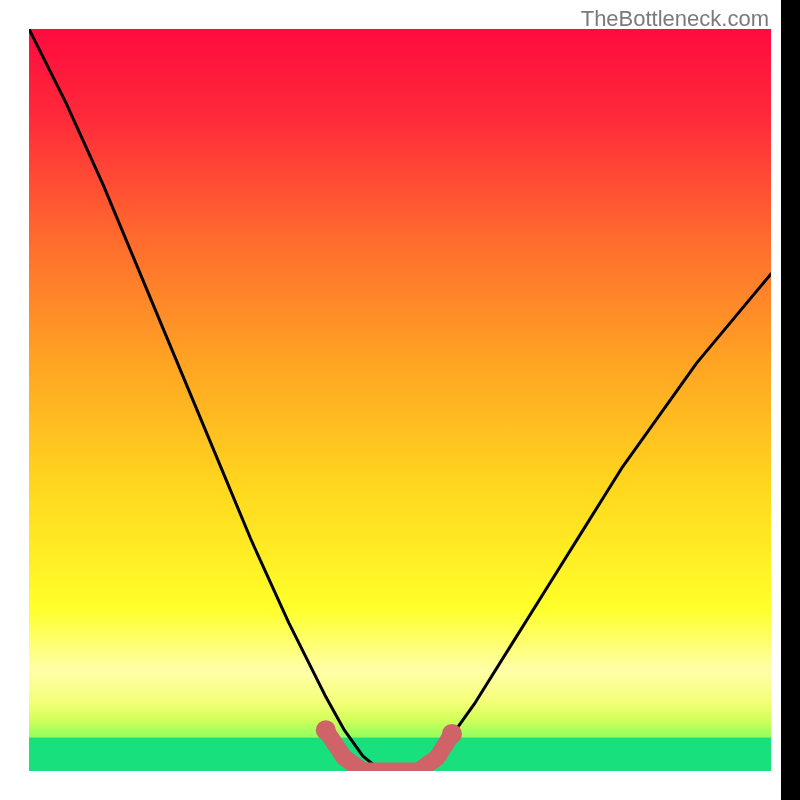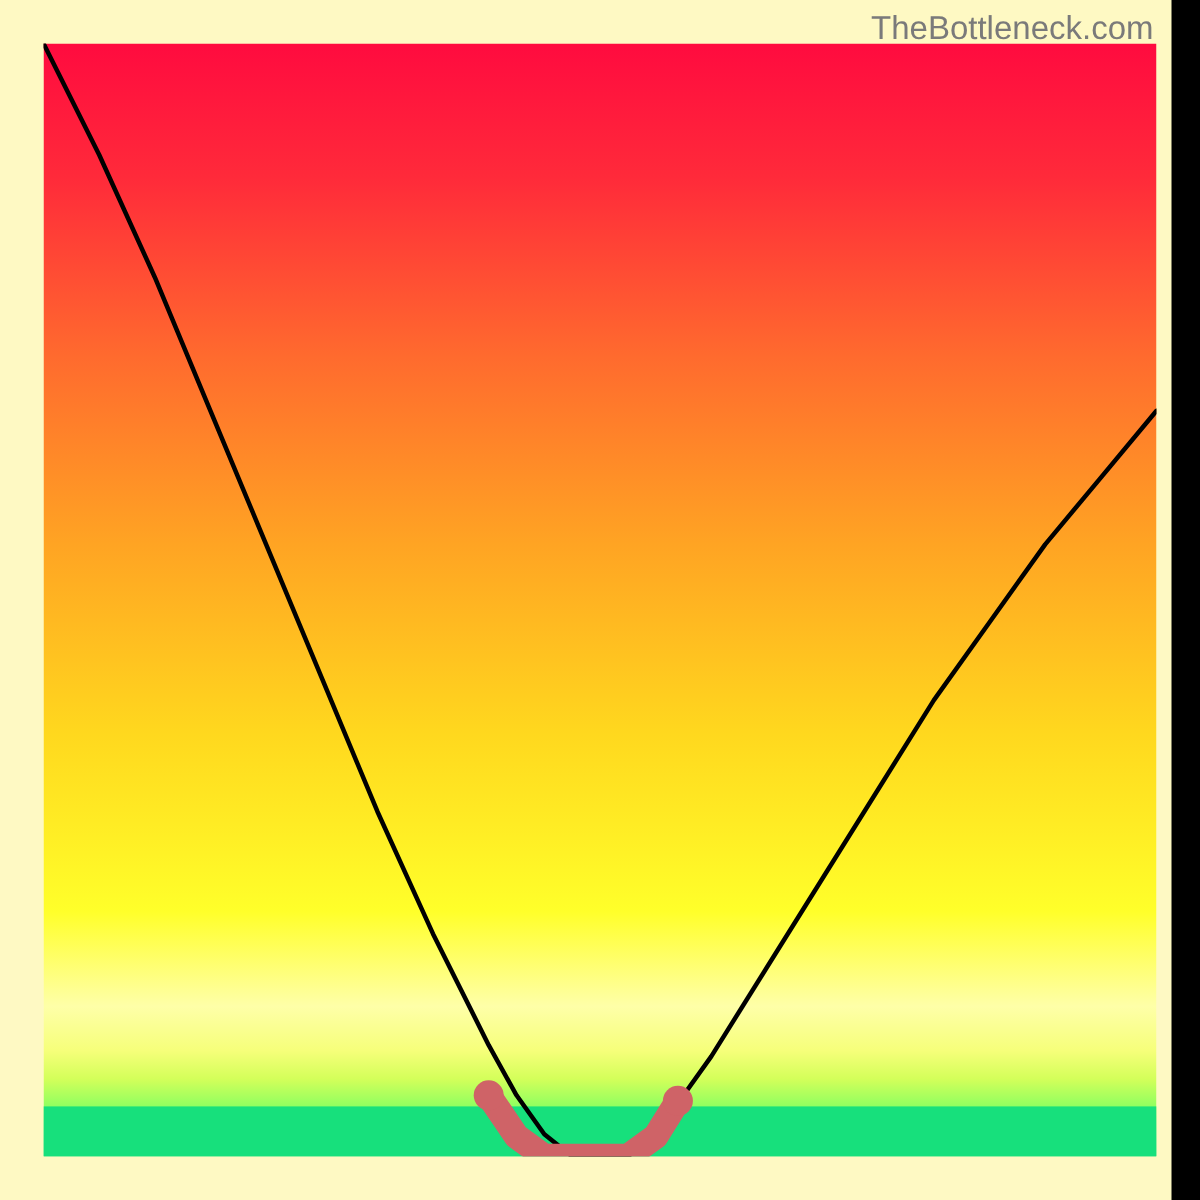--- a/index.html
+++ b/index.html
@@ -10,21 +10,21 @@
     background: #000;
     overflow: hidden;
     font-family: Arial, Helvetica, sans-serif;
   }
   .frame {
     position: absolute;
     left: 0;
     top: 0;
     width: 781px;
     height: 800px;
-    background: #fef9c3;
+    background: #ffffff;
   }
   .watermark {
     position: absolute;
     top: 6px;
     right: 12px;
     color: #7a7a7a;
     font-size: 22px;
     font-weight: 400;
     letter-spacing: 0px;
     z-index: 30;

